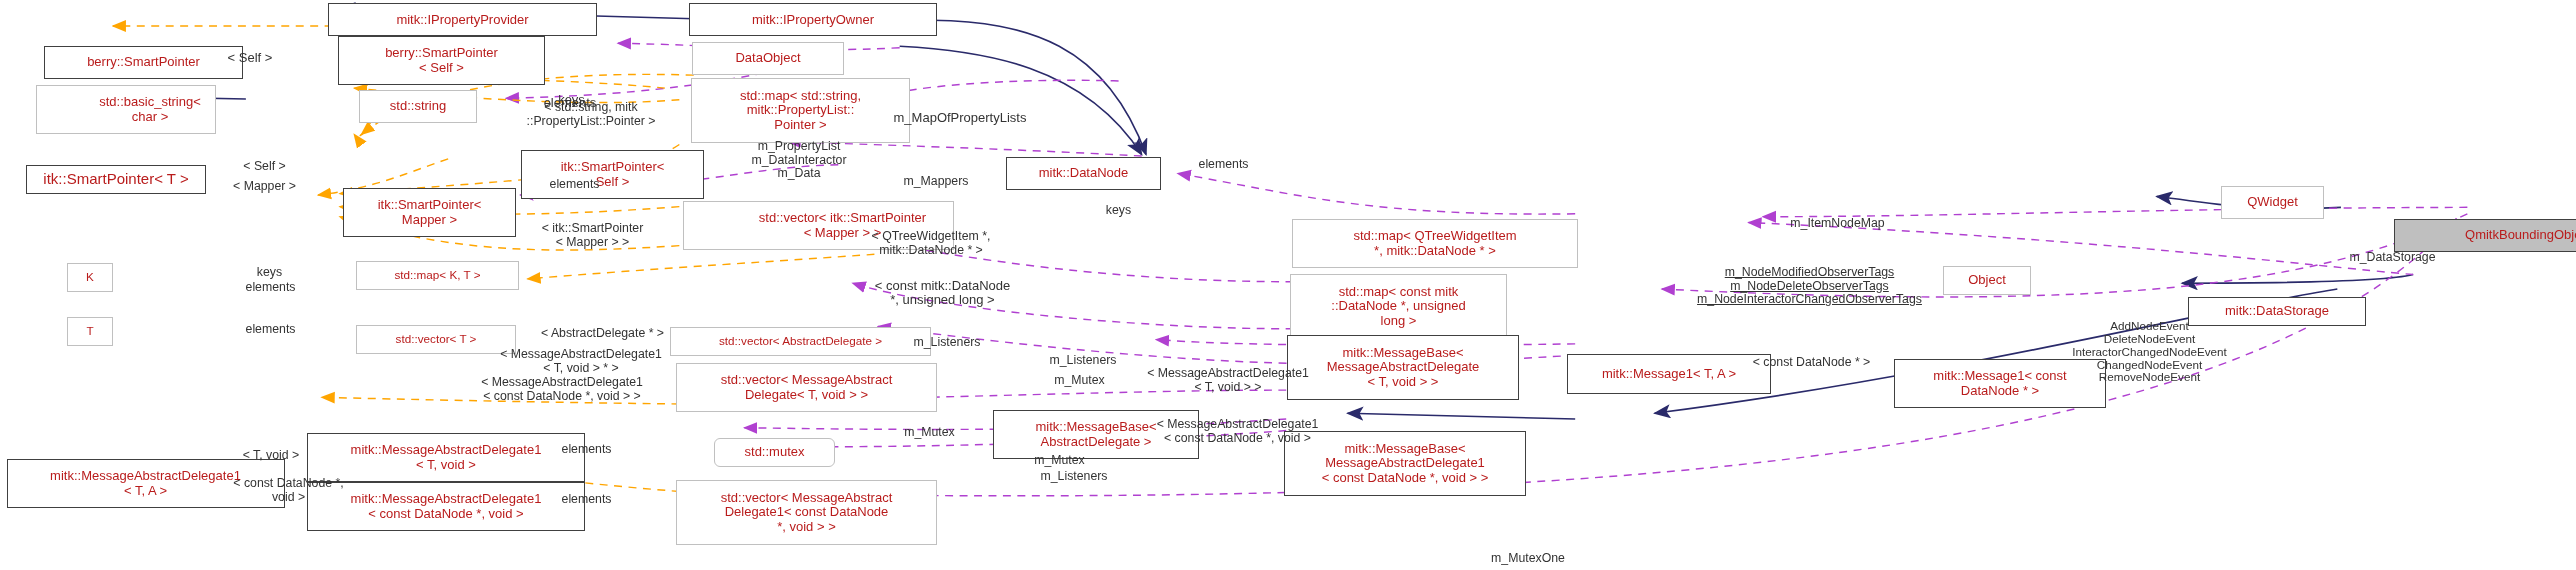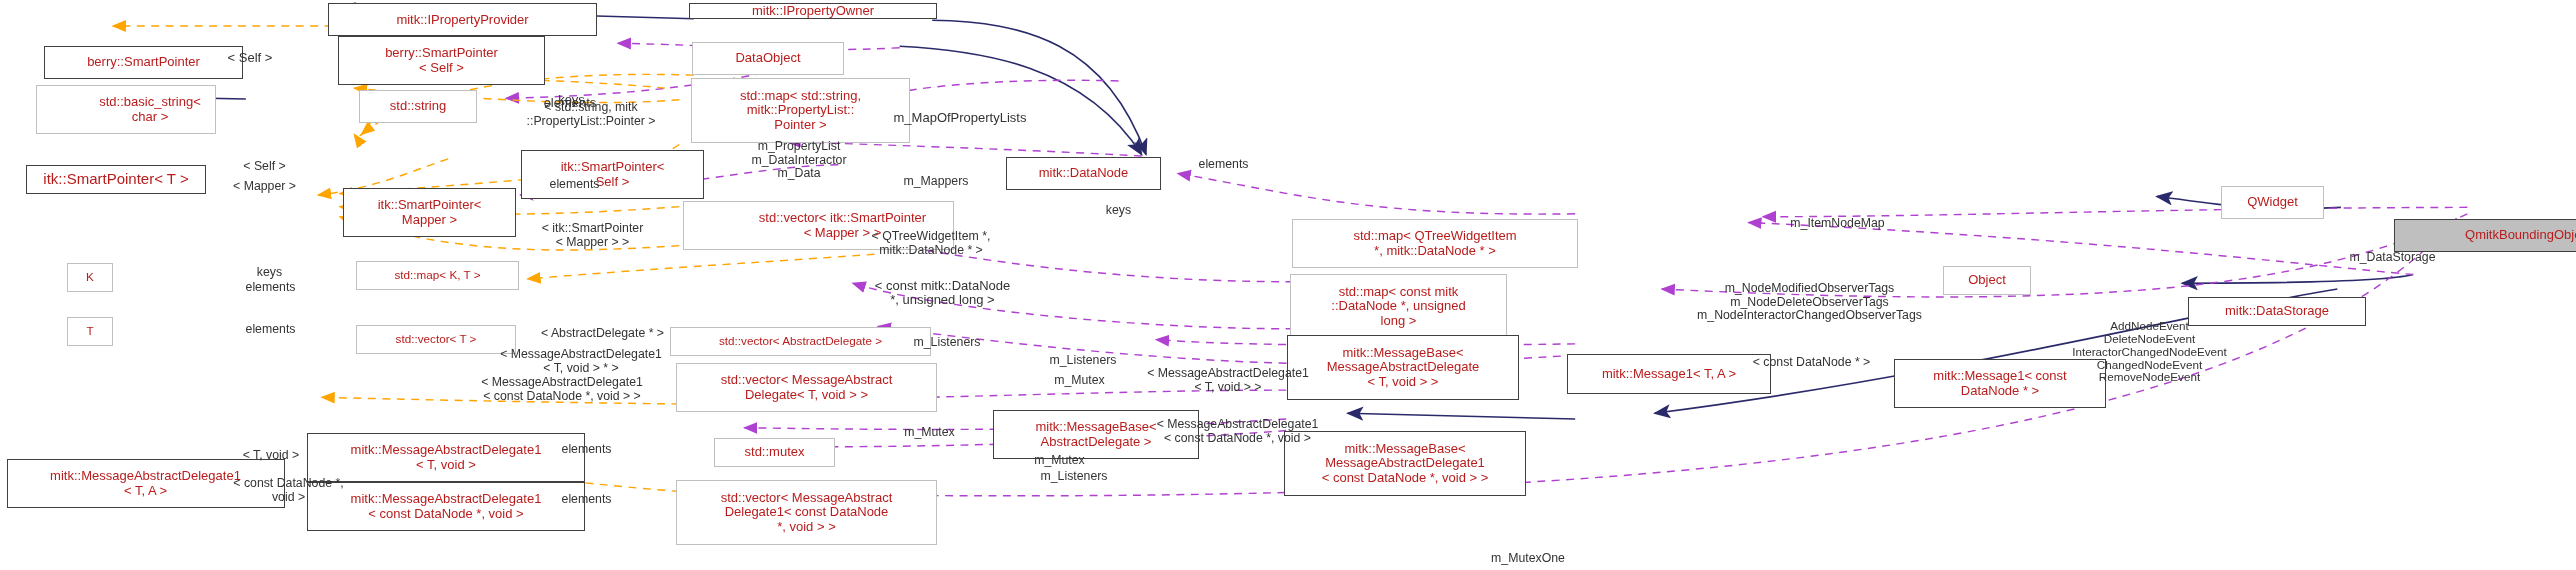--- a/index.html
+++ b/index.html
@@ -102,21 +102,21 @@
       <path d="M 940,286 C 760,300 600,300 470,286"></path>
       <path d="M 940,340 C 760,352 620,350 470,300"></path>
       <path d="M 1240,560 C 1000,562 700,556 445,550"></path>
       <path d="M 1240,690 C 1000,696 700,660 445,620"></path>
       <path d="M 530,126 C 520,160 500,200 490,186"></path>
       <path d="M 1210,352 C 1100,360 900,372 730,386"></path>
     </g>
   </svg>
 
 <div class="node solid" style="left: 328px; top: 3.3px; width: 269px; height: 33px; font-size: 13px;">mitk::IPropertyProvider</div>
-    <div class="node solid" style="left: 689px; top: 3.3px; width: 248px; height: 16px; font-size: 13px;">mitk::IPropertyOwner</div>
+    <div class="node solid" style="left: 689px; top: 3.3px; width: 248px; height: 33px; font-size: 13px;">mitk::IPropertyOwner</div>
     <div class="node solid" style="left: 44px; top: 46px; width: 199px; height: 33px; font-size: 13px;">berry::SmartPointer</div>
     <div class="node solid" style="left: 338px; top: 36px; width: 207px; height: 49px; font-size: 13px;">berry::SmartPointer
 &lt; Self &gt;</div>
     <div class="node light" style="left: 692px; top: 42px; width: 152px; height: 33px; font-size: 13px;">DataObject</div>
     <div class="node light" style="left: 36px; top: 85px; width: 180px; height: 49px; font-size: 13px; padding-left: 48px;">std::basic_string&lt;
 char &gt;</div>
     <div class="node light" style="left: 359px; top: 90px; width: 118px; height: 33px; font-size: 13px;">std::string</div>
     <div class="node light" style="left: 691px; top: 78px; width: 219px; height: 65px; font-size: 13px;">std::map&lt; std::string,
 mitk::PropertyList::
 Pointer &gt;</div>
@@ -145,21 +145,21 @@
     <div class="node solid" style="left: 1287px; top: 335px; width: 232px; height: 65px; font-size: 13px;">mitk::MessageBase&lt;
 MessageAbstractDelegate
 &lt; T, void &gt; &gt;</div>
     <div class="node solid" style="left: 1543px; top: 354px; width: 204px; height: 40px; font-size: 13px; margin-left: 24px;">mitk::Message1&lt; T, A &gt;</div>
     <div class="node solid" style="left: 1894px; top: 359px; width: 212px; height: 49px; font-size: 13px;">mitk::Message1&lt; const
 DataNode * &gt;</div>
     <div class="node light" style="left: 676px; top: 363px; width: 261px; height: 49px; font-size: 13px;">std::vector&lt; MessageAbstract
 Delegate&lt; T, void &gt; &gt;</div>
     <div class="node solid" style="left: 993px; top: 410px; width: 206px; height: 49px; font-size: 13px;">mitk::MessageBase&lt;
 AbstractDelegate &gt;</div>
-    <div class="node light" style="left: 714px; top: 438px; width: 121px; height: 29px; font-size: 13px;">std::mutex</div>
+    <div class="node light" style="left: 714px; top: 438px; width: 121px; height: 29px; font-size: 13px; border-radius: 6px;">std::mutex</div>
     <div class="node solid" style="left: 1284px; top: 431px; width: 242px; height: 65px; font-size: 13px;">mitk::MessageBase&lt;
 MessageAbstractDelegate1
 &lt; const DataNode *, void &gt; &gt;</div>
     <div class="node solid" style="left: 307px; top: 433px; width: 278px; height: 49px; font-size: 13px;">mitk::MessageAbstractDelegate1
 &lt; T, void &gt;</div>
     <div class="node solid" style="left: 6.5px; top: 459px; width: 278px; height: 49px; font-size: 13px;">mitk::MessageAbstractDelegate1
 &lt; T, A &gt;</div>
     <div class="node light" style="left: 676px; top: 480px; width: 261px; height: 65px; font-size: 13px;">std::vector&lt; MessageAbstract
 Delegate1&lt; const DataNode
 *, void &gt; &gt;</div>
@@ -183,21 +183,21 @@
     <div class="edge-label" style="left: 498px; top: 222px; width: 189px; font-size: 12.3px;">&lt; itk::SmartPointer
 &lt; Mapper &gt; &gt;</div>
     <div class="edge-label" style="left: 1086px; top: 204px; width: 65px; font-size: 12.3px;">keys</div>
     <div class="edge-label" style="left: 830px; top: 230px; width: 202px; font-size: 12.3px;">&lt; QTreeWidgetItem *,
 mitk::DataNode * &gt;</div>
     <div class="edge-label" style="left: 237px; top: 266px; width: 65px; font-size: 12.3px;">keys</div>
     <div class="edge-label" style="left: 2311px; top: 251px; width: 163px; font-size: 12.3px;">m_DataStorage</div>
     <div class="edge-label" style="left: 220px; top: 281px; width: 101px; font-size: 12.3px;">elements</div>
     <div class="edge-label" style="left: 833px; top: 279px; width: 219px; font-size: 13px;">&lt; const mitk::DataNode
 *, unsigned long &gt;</div>
-    <div class="edge-label" style="left: 1633px; top: 282px; width: 353px; font-size: 12.3px;">m_NodeModifiedObserverTags
+    <div class="edge-label" style="left: 1633px; top: 266px; width: 353px; font-size: 12.3px; text-decoration: underline;">m_NodeModifiedObserverTags
 m_NodeDeleteObserverTags
 m_NodeInteractorChangedObserverTags</div>
     <div class="edge-label" style="left: 220px; top: 323px; width: 101px; font-size: 12.3px;">elements</div>
     <div class="edge-label" style="left: 503px; top: 327px; width: 199px; font-size: 12.3px;">&lt; AbstractDelegate * &gt;</div>
     <div class="edge-label" style="left: 885px; top: 336px; width: 124px; font-size: 12.3px;">m_Listeners</div>
     <div class="edge-label" style="left: 2017px; top: 320px; width: 265px; font-size: 11.7px;">AddNodeEvent
 DeleteNodeEvent
 InteractorChangedNodeEvent
 ChangedNodeEvent
 RemoveNodeEvent</div>

